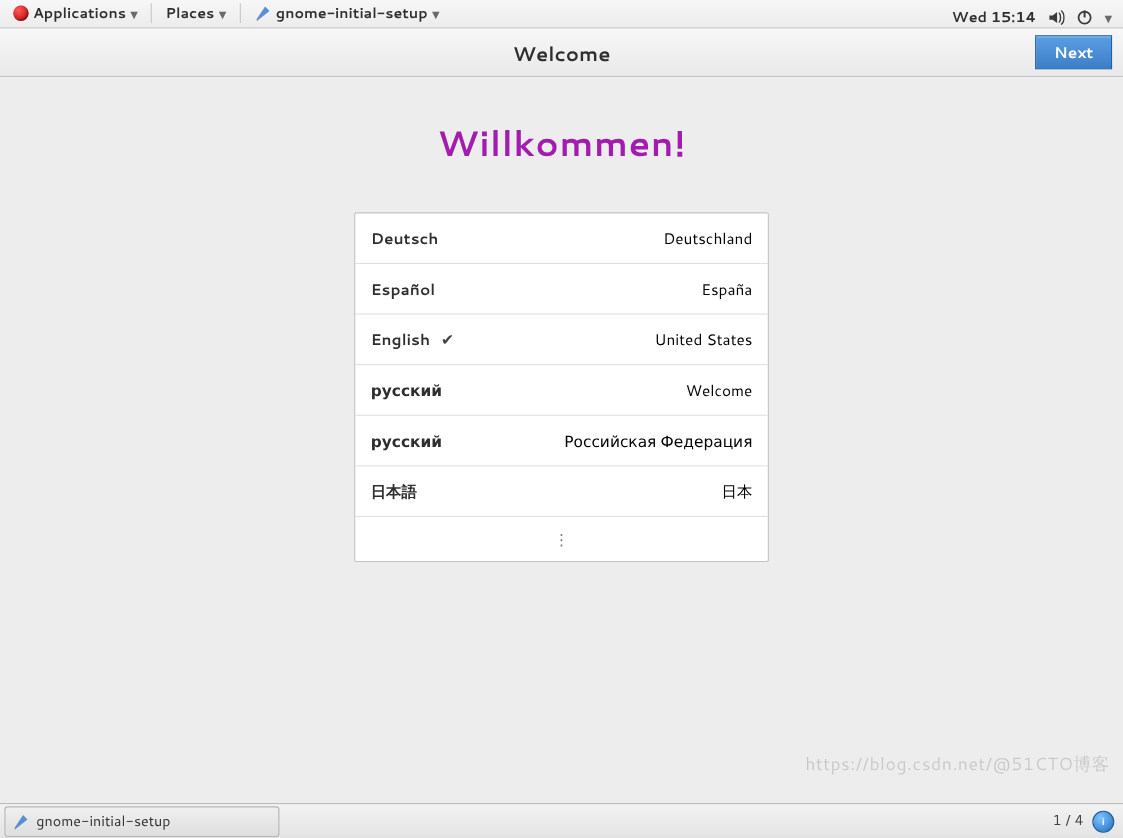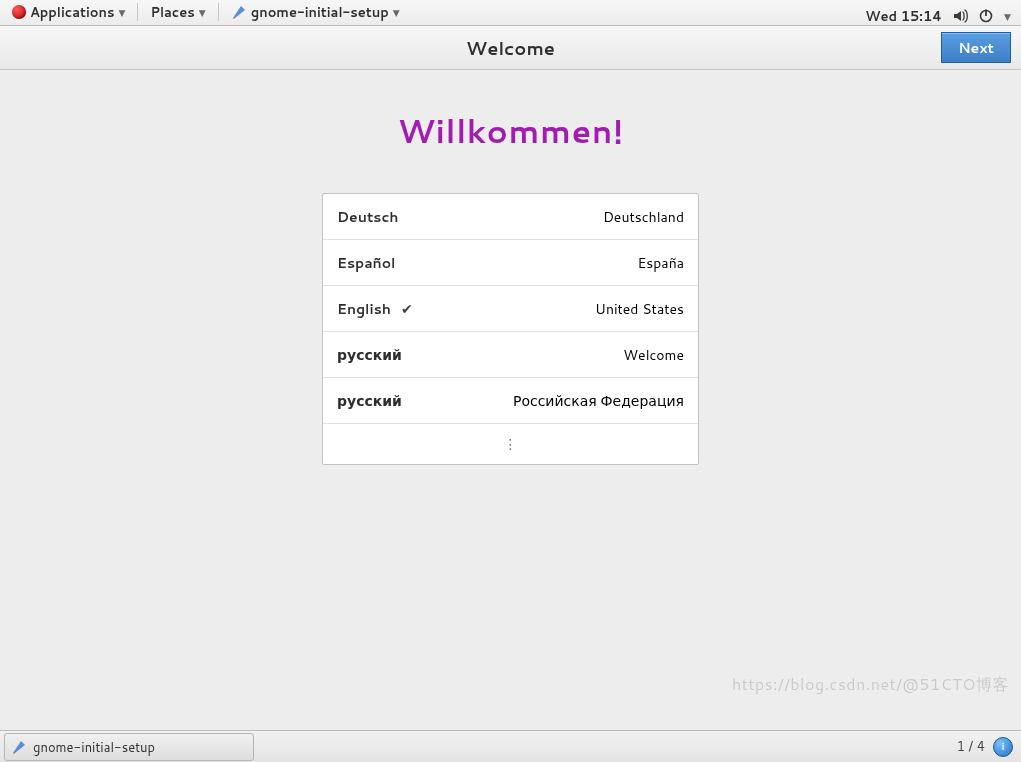--- a/index.html
+++ b/index.html
@@ -73,21 +73,21 @@
   }
   .task-spacer { flex: 1; }
   .workspace {
     display: flex; align-items: flex-start; gap: 8px; padding-right: 8px; color: #444;
   }
   .ws-icon {
     width: 20px; height: 20px; border-radius: 50%; background: radial-gradient(circle at 35% 30%, #7ec3ff, #1f6fbf);
     border: 1px solid #1a5a99; display:flex; align-items:center; justify-content:center;
   }
   .watermark {
-    position: absolute; right: 12px; bottom: 34px; color: rgba(0,0,0,.15);
+    position: absolute; right: 12px; bottom: 24px; color: rgba(0,0,0,.15);
     font-size: 16px; letter-spacing: .5px; pointer-events: none;
   }
 </style>
 </head>
 <body>
 
 <div class="top-panel">
   <div class="panel-left">
     <div class="panel-item">
       <span class="redhat-dot"></span>
@@ -153,20 +153,24 @@
       <span class="lang-region">United States</span>
     </div>
     <div class="lang-row">
       <span class="lang-name">русский</span>
       <span class="lang-region">Welcome</span>
     </div>
     <div class="lang-row">
       <span class="lang-name">русский</span>
       <span class="lang-region">Российская Федерация</span>
     </div>
+    <div class="lang-row">
+      <span class="lang-name">日本語</span>
+      <span class="lang-region">日本</span>
+    </div>
     <div class="lang-row more-row">
       <span>⋮</span>
     </div>
   </div>
 
   <div class="watermark">https://blog.csdn.net/@51CTO博客</div>
 </div>
 
 <div class="taskbar">
   <div class="task-btn">

